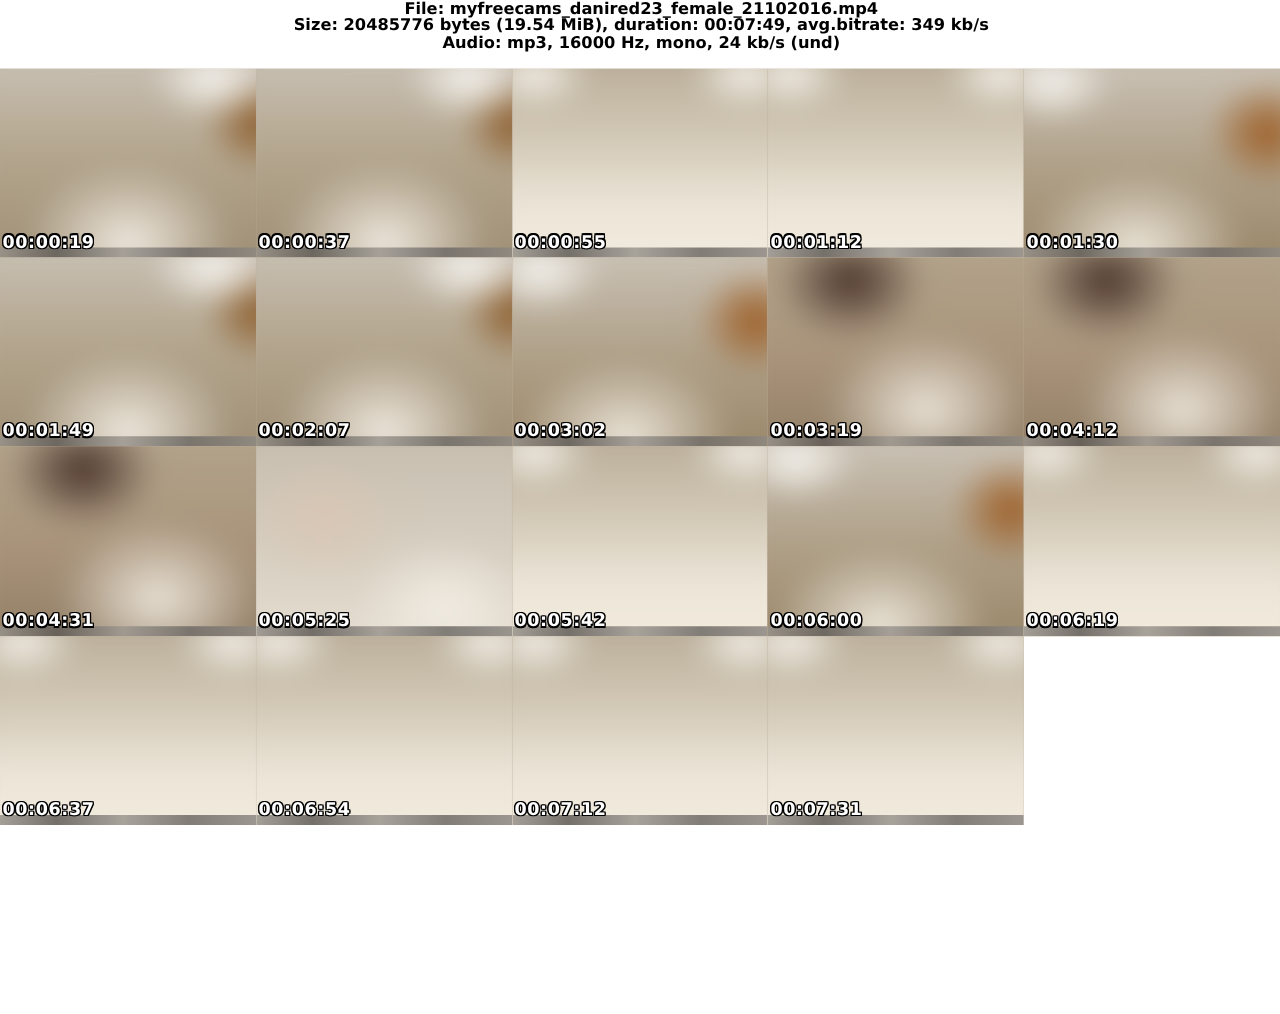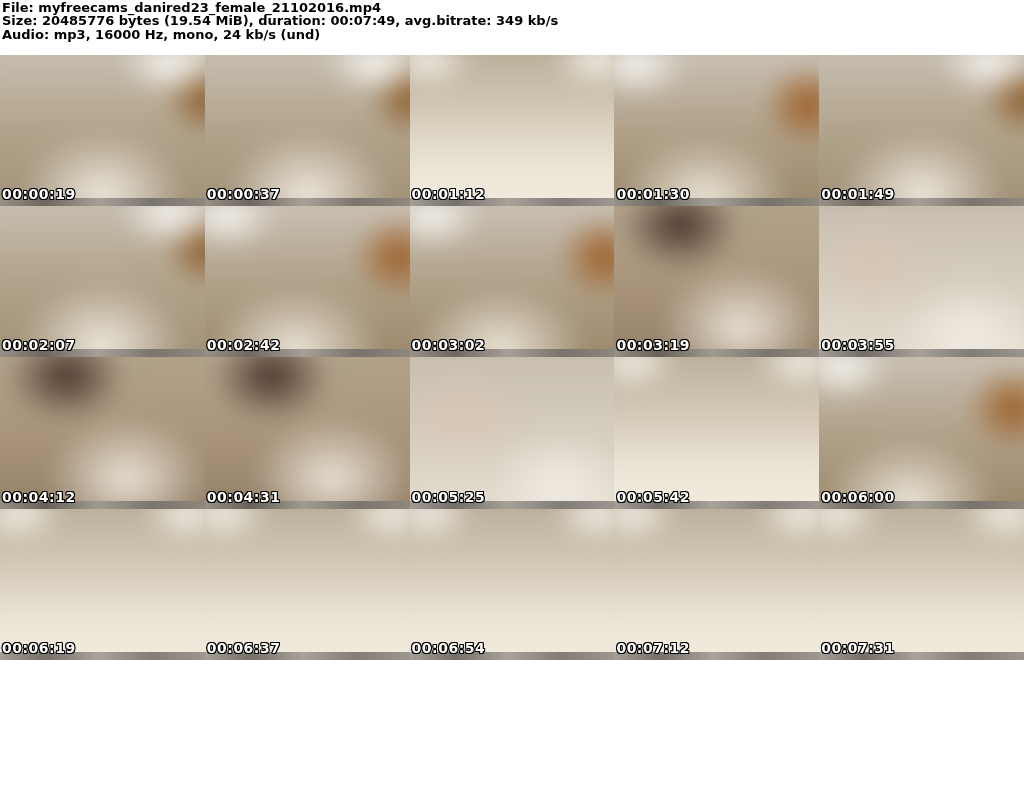--- a/index.html
+++ b/index.html
@@ -4,21 +4,21 @@
 <style>
   html, body { margin: 0; padding: 0; background: #ffffff; }
   body {
     width: 1024px; height: 811px; overflow: hidden;
     font-family: "DejaVu Sans", sans-serif;
   }
 
   
   .meta-header {
     width: 1024px; height: 55px; background: #ffffff;
-    padding: 1px 0 0 2px; box-sizing: border-box;
+    padding: 1px 0 0 2px; box-sizing: border-box; text-align: center;
   }
   .meta-line {
     font-size: 13px; font-weight: 700; color: #000000;
     line-height: 13.4px; white-space: nowrap; letter-spacing: 0px;
   }
 
   
   .thumb-grid {
     width: 1024px; height: 676px;
     display: grid;
@@ -91,51 +91,47 @@
   <div class="tile vA">
       <div class="ph"></div>
       <span class="timestamp">00:00:19</span>
     </div>
   <div class="tile vA">
       <div class="ph"></div>
       <span class="timestamp">00:00:37</span>
     </div>
   <div class="tile vE">
       <div class="ph"></div>
+      <span class="timestamp">00:00:55</span>
+    </div>
+  <div class="tile vE">
+      <div class="ph"></div>
       <span class="timestamp">00:01:12</span>
     </div>
   <div class="tile vB">
       <div class="ph"></div>
       <span class="timestamp">00:01:30</span>
     </div>
 
   <div class="tile vA">
       <div class="ph"></div>
       <span class="timestamp">00:01:49</span>
     </div>
   <div class="tile vA">
       <div class="ph"></div>
       <span class="timestamp">00:02:07</span>
     </div>
   <div class="tile vB">
       <div class="ph"></div>
-      <span class="timestamp">00:02:42</span>
-    </div>
-  <div class="tile vB">
-      <div class="ph"></div>
       <span class="timestamp">00:03:02</span>
     </div>
 
   <div class="tile vD">
       <div class="ph"></div>
       <span class="timestamp">00:03:19</span>
-    </div>
-  <div class="tile vC">
-      <div class="ph"></div>
-      <span class="timestamp">00:03:55</span>
     </div>
   <div class="tile vD">
       <div class="ph"></div>
       <span class="timestamp">00:04:12</span>
     </div>
   <div class="tile vD">
       <div class="ph"></div>
       <span class="timestamp">00:04:31</span>
     </div>
 

